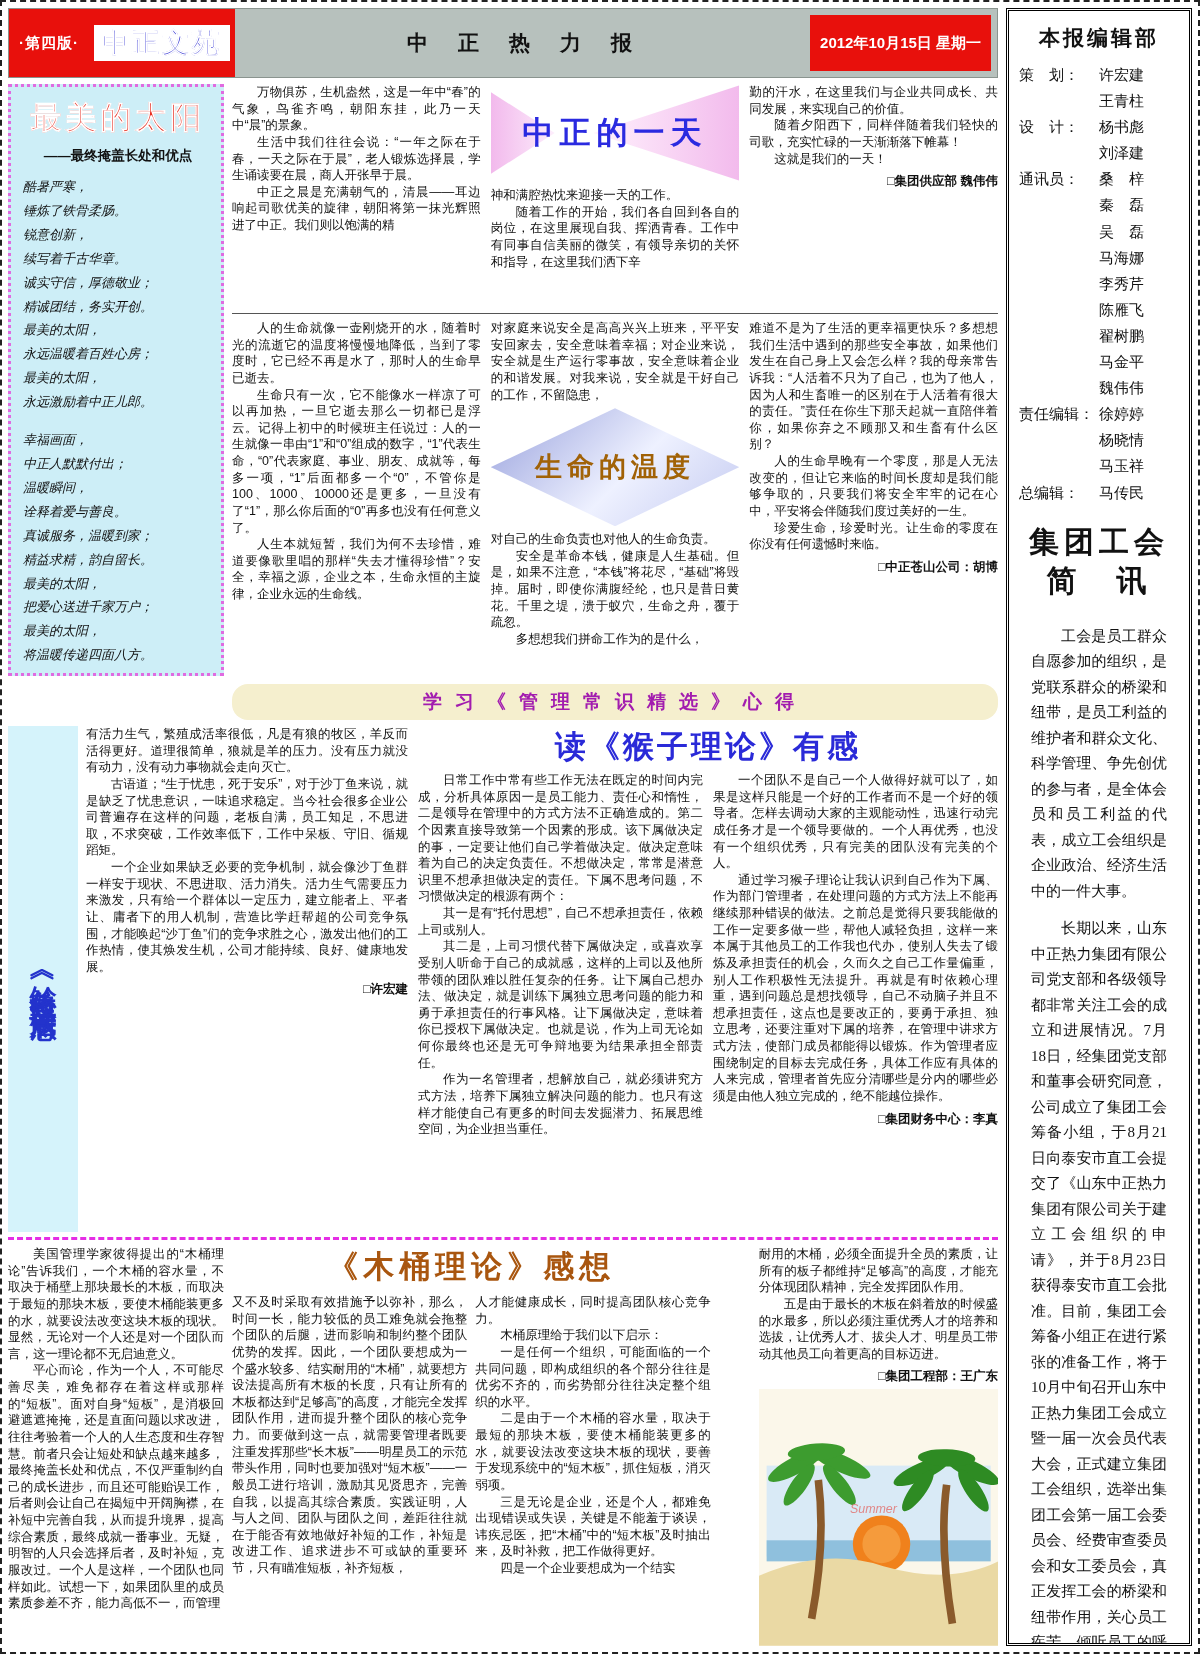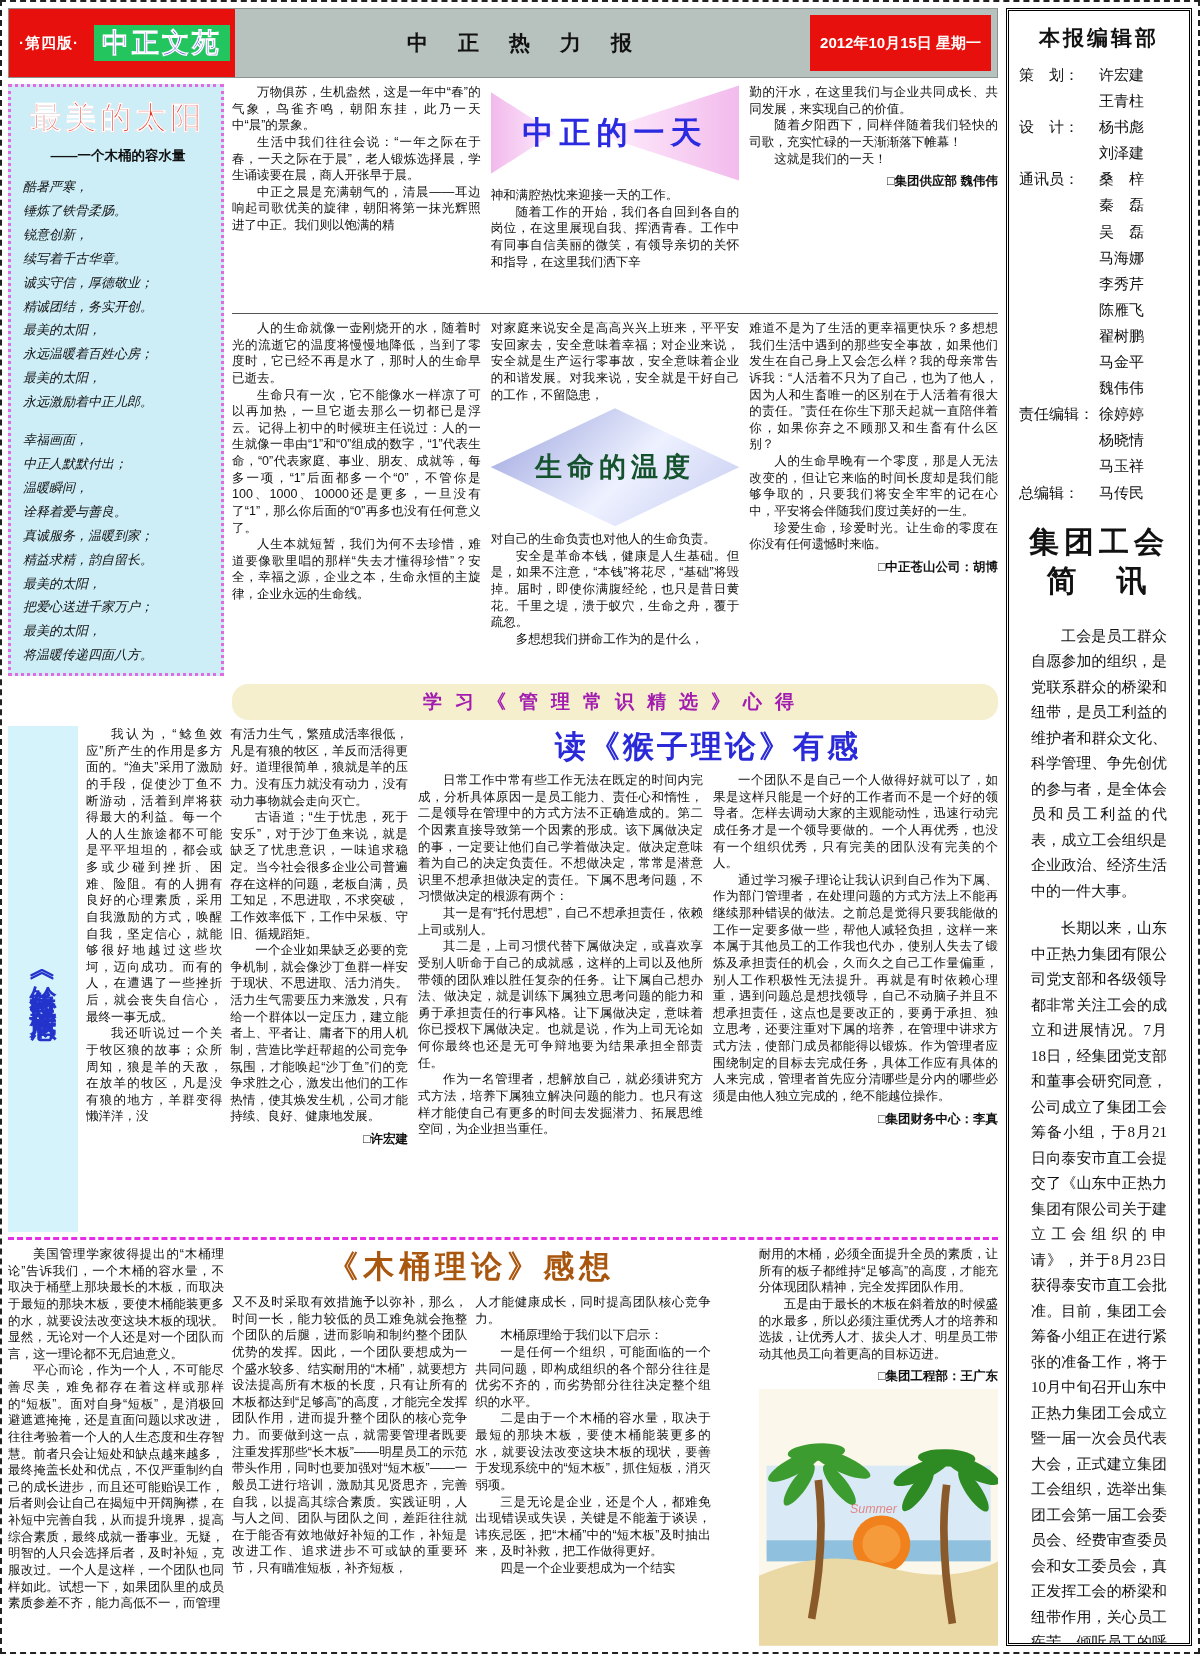--- a/index.html
+++ b/index.html
@@ -5,21 +5,21 @@
   * { margin:0; padding:0; box-sizing:border-box; }
   body { width:1200px; font-family:"Liberation Sans", sans-serif; background:#fff; color:#111; }
   .page { width:1200px; height:1654px; border:2px dashed #222; padding:6px; overflow:hidden; }
   .content { display:flex; gap:8px; height:100%; }
   .main { width:990px; display:flex; flex-direction:column; overflow:hidden; }
 
   
   .header-bar { height:70px; background:#b7c1bd; border:1px solid #8a948f; display:flex; align-items:stretch; flex:none; }
   .edition { background:#e8100c; color:#fff; font-size:15px; font-weight:700; display:flex; align-items:center; padding:0 10px; letter-spacing:1px; }
   .section-badge { background:#e8100c; padding:4px 5px; display:flex; align-items:center; }
-  .section-badge .inner { background:#22c55e; color:#1515cc; font-family:"Liberation Serif", serif; font-weight:900; font-size:27px; letter-spacing:3px; padding:0 8px; -webkit-text-stroke:0.6px #fff; }
+  .section-badge .inner { background:#ffffff; color:#1515cc; font-family:"Liberation Serif", serif; font-weight:900; font-size:27px; letter-spacing:3px; padding:0 8px; -webkit-text-stroke:0.6px #fff; }
   .paper-title { flex:1; align-self:center; text-align:center; font-family:"Liberation Serif", serif; font-size:21px; font-weight:700; letter-spacing:30px; padding-left:30px; }
   .date-badge { background:#e8100c; color:#fff; font-size:15px; font-weight:700; display:flex; align-items:center; padding:0 10px; margin:6px 6px; }
 
   
   .art p { font-size:12.5px; line-height:1.33; text-align:justify; text-indent:2em; margin:0; }
   .art p.cont { text-indent:0; }
   .byline { text-align:right; font-size:12.5px; font-weight:700; margin-top:6px; }
   .acol { flex:1; overflow:hidden; }
 
   
@@ -31,21 +31,21 @@
   .poem-gap { height:14px; }
   .top-right { flex:1; display:flex; flex-direction:column; overflow:hidden; }
   .day-section { height:230px; flex:none; display:flex; gap:10px; border-bottom:1px solid #555; padding-bottom:4px; }
   .day-title { position:relative; height:98px; margin-bottom:5px; }
   .day-title::before { content:''; position:absolute; left:0; top:8px; width:64px; height:82px; background:linear-gradient(to right,#f2b9ec,#fdeefc); clip-path:polygon(0 0,100% 50%,0 100%); }
   .day-title::after { content:''; position:absolute; right:-4px; top:0; width:150px; height:98px; background:linear-gradient(to left,#f2b9ec,#fff2fd); clip-path:polygon(100% 0,0 50%,100% 100%); }
   .day-title span { position:absolute; z-index:2; inset:0; display:flex; align-items:center; justify-content:center; color:#2a2ae0; font-family:"Liberation Serif", serif; font-size:31px; font-weight:900; letter-spacing:6px; }
   .temp-section { flex:1; display:flex; gap:10px; padding-top:6px; overflow:hidden; }
   .temp-title { position:relative; height:118px; margin:5px 0; }
   .temp-title::before { content:''; position:absolute; inset:0; background:linear-gradient(135deg,#97a0dc,#eef1ff 55%,#c3c9f0); clip-path:polygon(50% 0,100% 50%,50% 100%,0 50%); }
-  .temp-title span { position:absolute; z-index:2; inset:0; display:flex; align-items:center; justify-content:center; color:#14532d; font-family:"Liberation Serif", serif; font-size:27px; font-weight:900; letter-spacing:5px; }
+  .temp-title span { position:absolute; z-index:2; inset:0; display:flex; align-items:center; justify-content:center; color:#a16207; font-family:"Liberation Serif", serif; font-size:27px; font-weight:900; letter-spacing:5px; }
 
   
   .banner { margin:8px 0 6px 224px; background:#f5efce; border-radius:16px; text-align:center; padding:5px 0; flex:none; }
   .banner span { color:#a21caf; font-family:"Liberation Serif", serif; font-weight:900; font-size:19px; letter-spacing:13px; }
 
   
   .row-mid { display:flex; gap:10px; height:506px; flex:none; overflow:hidden; }
   .catfish { width:400px; flex:none; display:flex; gap:8px; overflow:hidden; }
   .cat-strip { width:70px; flex:none; background:#d5f3fb; display:flex; align-items:center; justify-content:center; }
   .cat-strip span { writing-mode:vertical-rl; text-orientation:upright; color:#2333cc; font-family:"Liberation Serif", serif; font-size:27px; font-weight:900; letter-spacing:4px; }
@@ -89,21 +89,21 @@
         <div class="section-badge">
           <span class="inner">中正文苑</span>
         </div>
         <div class="paper-title">中正热力报</div>
         <div class="date-badge">2012年10月15日 星期一</div>
       </div>
 
       <div class="row-top">
         <div class="poem-box">
           <div class="poem-title">最美的太阳</div>
-          <div class="poem-subtitle">——一个木桶的容水量</div>
+          <div class="poem-subtitle">——最终掩盖长处和优点</div>
           <div class="poem-lines">
               <div>酷暑严寒，</div>
               <div>锤炼了铁骨柔肠。</div>
               <div>锐意创新，</div>
               <div>续写着千古华章。</div>
               <div>诚实守信，厚德敬业；</div>
               <div>精诚团结，务实开创。</div>
               <div>最美的太阳，</div>
               <div>永远温暖着百姓心房；</div>
               <div>最美的太阳，</div>
@@ -185,24 +185,20 @@
 
       <div class="banner">
         <span>学习《管理常识精选》心得</span>
       </div>
 
       <div class="row-mid">
         <div class="catfish art">
           <div class="cat-strip">
             <span>《鲶鱼效应》读后感</span>
           </div>
-          <div class="acol cat-c1">
-              <p>我认为，“鲶鱼效应”所产生的作用是多方面的。“渔夫”采用了激励的手段，促使沙丁鱼不断游动，活着到岸将获得最大的利益。每一个人的人生旅途都不可能是平平坦坦的，都会或多或少碰到挫折、困难、险阻。有的人拥有良好的心理素质，采用自我激励的方式，唤醒自我，坚定信心，就能够很好地越过这些坎坷，迈向成功。而有的人，在遭遇了一些挫折后，就会丧失自信心，最终一事无成。</p>
-              <p>我还听说过一个关于牧区狼的故事；众所周知，狼是羊的天敌，在放羊的牧区，凡是没有狼的地方，羊群变得懒洋洋，没</p>
-            </div>
           <div class="acol cat-c2">
             <div>
                 <p class="cont">有活力生气，繁殖成活率很低，凡是有狼的牧区，羊反而活得更好。道理很简单，狼就是羊的压力。没有压力就没有动力，没有动力事物就会走向灭亡。</p>
                 <p>古语道；“生于忧患，死于安乐”，对于沙丁鱼来说，就是缺乏了忧患意识，一味追求稳定。当今社会很多企业公司普遍存在这样的问题，老板自满，员工知足，不思进取，不求突破，工作效率低下，工作中呆板、守旧、循规蹈矩。</p>
                 <p>一个企业如果缺乏必要的竞争机制，就会像沙丁鱼群一样安于现状、不思进取、活力消失。活力生气需要压力来激发，只有给一个群体以一定压力，建立能者上、平者让、庸者下的用人机制，营造比学赶帮超的公司竞争氛围，才能唤起“沙丁鱼”们的竞争求胜之心，激发出他们的工作热情，使其焕发生机，公司才能持续、良好、健康地发展。</p>
               </div>
             <div class="byline">□许宏建</div>
           </div>
         </div>
 

